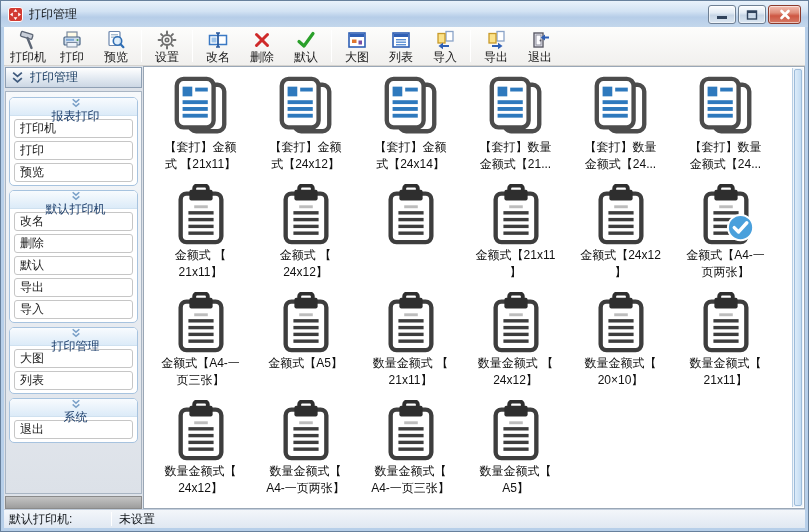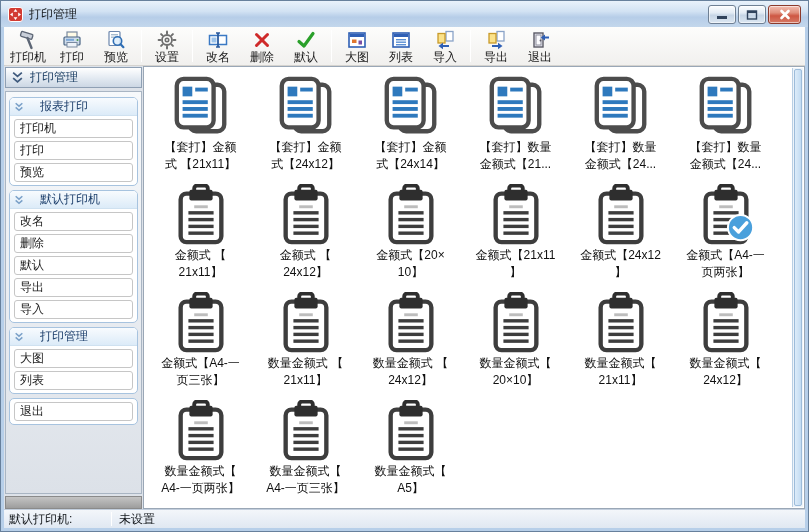--- a/index.html
+++ b/index.html
@@ -27,21 +27,21 @@
   .tb-label{color:#1a1a1a;line-height:14px;white-space:nowrap;}
   .tb-sep{width:1px;height:32px;background:#b2b0ac;border-right:1px solid #ffffff;margin:1px 3px 0;}
   
   .sidebar{position:absolute;left:3px;top:65px;width:139px;bottom:22px;background:#dde2e9;}
   .nav-header{height:21px;margin:1px;background:linear-gradient(#ffffff,#e2e9f1 55%,#ccd7e4);
     border:1px solid #8fa0b4;display:flex;align-items:center;gap:6px;padding:0 5px;color:#16395f;}
   .sections{position:absolute;top:25px;left:1px;right:1px;bottom:15px;
     background:linear-gradient(180deg,#f7f9fb,#dce1e8);border:1px solid #a9b5c3;padding-top:1px;overflow:hidden;}
   .section{margin:4px 3px;border:1px solid #a7c3df;border-radius:5px;background:#fff;overflow:hidden;}
   .section-header{height:18px;background:linear-gradient(#f8fbfe,#dcebf8);color:#1c3e6b;
-    display:flex;align-items:center;gap:16px;padding-left:4px;border-bottom:1px solid #cfe1f0;}
+    display:flex;align-items:center;gap:0;padding-left:4px;border-bottom:1px solid #cfe1f0;flex-direction:column;}
   .section-item{margin:3px 4px;height:19px;border:1px solid #c6c6c6;border-radius:3px;background:#fff;
     color:#1c1c1c;display:flex;align-items:center;padding-left:5px;cursor:default;}
   .sidebar-bottom{position:absolute;left:1px;right:1px;bottom:0;height:13px;
     background:linear-gradient(#c4c4c4,#9d9d9d);border:1px solid #8a8a8a;}
   
   .main{position:absolute;left:142px;top:65px;right:3px;bottom:22px;background:#fff;border:1px solid #9aa7b6;}
   .grid{position:absolute;left:4px;top:4px;right:15px;bottom:2px;display:grid;
     grid-template-columns:repeat(6,105px);grid-auto-rows:108px;}
   .cell{display:flex;flex-direction:column;align-items:center;padding-top:5px;cursor:default;}
   .cell .g-icon{width:62px;height:62px;flex:none;}
@@ -302,20 +302,31 @@
                   <path d="M2,6.5 L6,10 L10,6.5"></path>
                 </g>
               </svg>
             </span>
             <span>打印管理</span>
           </div>
           <div class="section-item">大图</div>
           <div class="section-item">列表</div>
         </div>
         <div class="section">
+          <div class="section-header">
+            <span style="display: flex;">
+              <svg width="10" height="10" viewBox="0 0 12 12">
+                <g fill="none" stroke="#7aa0c8" stroke-width="1.8">
+                  <path d="M2,1.5 L6,5 L10,1.5"></path>
+                  <path d="M2,6.5 L6,10 L10,6.5"></path>
+                </g>
+              </svg>
+            </span>
+            <span>系统</span>
+          </div>
           <div class="section-item">退出</div>
         </div>
       </div>
     <div class="sidebar-bottom"></div>
   </div>
 
   <div class="main">
     <div class="grid">
         <div class="cell">
           <span style="display: flex;">
@@ -445,22 +456,20 @@
               <rect x="11" y="10" width="42" height="50" rx="6" fill="#fff" stroke="#3d3d3d" stroke-width="4.5"></rect>
               <rect x="25" y="1.5" width="14" height="9" rx="3" fill="none" stroke="#2e2e2e" stroke-width="4"></rect>
               <rect x="20" y="6" width="24" height="11" rx="2" fill="#2e2e2e"></rect>
               <rect x="25" y="22" width="14" height="3" fill="#bdbdbd"></rect>
               <rect x="19" y="28" width="26" height="3.5" fill="#3d3d3d"></rect>
               <rect x="19" y="35" width="26" height="3.5" fill="#3d3d3d"></rect>
               <rect x="19" y="42" width="26" height="3.5" fill="#3d3d3d"></rect>
               <rect x="19" y="49" width="26" height="3.5" fill="#3d3d3d"></rect>
             </svg>
           </span>
-          <div class="cell-label">金额式【20×
-10】</div>
         </div>
         <div class="cell">
           <span style="display: flex;">
             <svg class="g-icon" viewBox="0 0 64 64">
               <rect x="11" y="10" width="42" height="50" rx="6" fill="#fff" stroke="#3d3d3d" stroke-width="4.5"></rect>
               <rect x="25" y="1.5" width="14" height="9" rx="3" fill="none" stroke="#2e2e2e" stroke-width="4"></rect>
               <rect x="20" y="6" width="24" height="11" rx="2" fill="#2e2e2e"></rect>
               <rect x="25" y="22" width="14" height="3" fill="#bdbdbd"></rect>
               <rect x="19" y="28" width="26" height="3.5" fill="#3d3d3d"></rect>
               <rect x="19" y="35" width="26" height="3.5" fill="#3d3d3d"></rect>
@@ -513,20 +522,35 @@
               <rect x="20" y="6" width="24" height="11" rx="2" fill="#2e2e2e"></rect>
               <rect x="25" y="22" width="14" height="3" fill="#bdbdbd"></rect>
               <rect x="19" y="28" width="26" height="3.5" fill="#3d3d3d"></rect>
               <rect x="19" y="35" width="26" height="3.5" fill="#3d3d3d"></rect>
               <rect x="19" y="42" width="26" height="3.5" fill="#3d3d3d"></rect>
               <rect x="19" y="49" width="26" height="3.5" fill="#3d3d3d"></rect>
             </svg>
           </span>
           <div class="cell-label">金额式【A4-一
 页三张】</div>
+        </div>
+        <div class="cell">
+          <span style="display: flex;">
+            <svg class="g-icon" viewBox="0 0 64 64">
+              <rect x="11" y="10" width="42" height="50" rx="6" fill="#fff" stroke="#3d3d3d" stroke-width="4.5"></rect>
+              <rect x="25" y="1.5" width="14" height="9" rx="3" fill="none" stroke="#2e2e2e" stroke-width="4"></rect>
+              <rect x="20" y="6" width="24" height="11" rx="2" fill="#2e2e2e"></rect>
+              <rect x="25" y="22" width="14" height="3" fill="#bdbdbd"></rect>
+              <rect x="19" y="28" width="26" height="3.5" fill="#3d3d3d"></rect>
+              <rect x="19" y="35" width="26" height="3.5" fill="#3d3d3d"></rect>
+              <rect x="19" y="42" width="26" height="3.5" fill="#3d3d3d"></rect>
+              <rect x="19" y="49" width="26" height="3.5" fill="#3d3d3d"></rect>
+            </svg>
+          </span>
+          <div class="cell-label">金额式【A5】</div>
         </div>
         <div class="cell">
           <span style="display: flex;">
             <svg class="g-icon" viewBox="0 0 64 64">
               <rect x="11" y="10" width="42" height="50" rx="6" fill="#fff" stroke="#3d3d3d" stroke-width="4.5"></rect>
               <rect x="25" y="1.5" width="14" height="9" rx="3" fill="none" stroke="#2e2e2e" stroke-width="4"></rect>
               <rect x="20" y="6" width="24" height="11" rx="2" fill="#2e2e2e"></rect>
               <rect x="25" y="22" width="14" height="3" fill="#bdbdbd"></rect>
               <rect x="19" y="28" width="26" height="3.5" fill="#3d3d3d"></rect>
               <rect x="19" y="35" width="26" height="3.5" fill="#3d3d3d"></rect>

